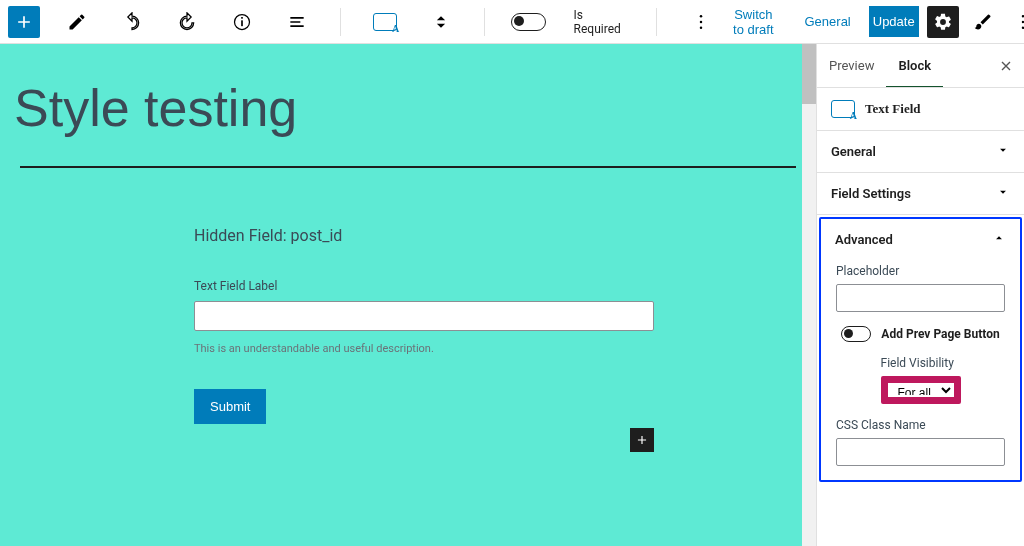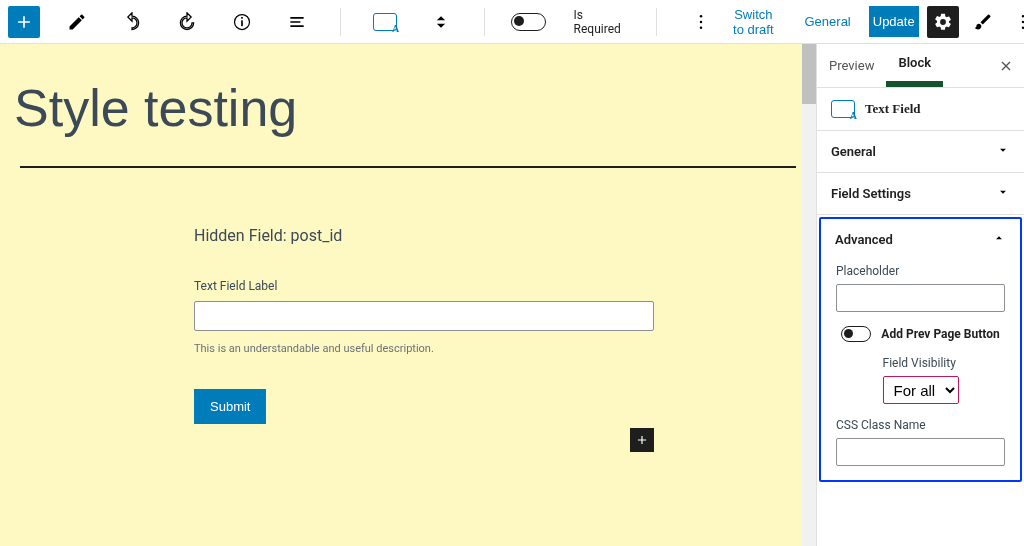--- a/index.html
+++ b/index.html
@@ -49,21 +49,21 @@
     padding: 6px 10px;
   }
   .update-btn {
     background: #007cba; color: #fff; border: none; padding: 8px 4px;
     font-size: 13px; cursor: pointer;
   }
   .workspace {
     display: flex; height: calc(546px - 44px);
   }
   .canvas {
-    flex: 1; background: #fef9c3; position: relative; overflow: auto; padding: 20px;
+    flex: 1; background: #5eead4; position: relative; overflow: auto; padding: 20px;
   }
   .title {
     font-size: 52px; font-weight: 300; color: #3b4a56; margin: 14px 0 28px -6px;
     font-family: "Segoe UI Light", "Segoe UI", sans-serif;
   }
   .hr { border: none; border-top: 2px solid #1e1e1e; margin: 0 0 58px 0; }
   .form {
     width: 460px; margin-left: 174px; position: relative;
     font-size: 13px; color: #3b4a56;
   }
@@ -93,21 +93,21 @@
     display: flex; flex-direction: column; overflow: auto;
   }
   .tabs {
     display: flex; align-items: center; border-bottom: 1px solid #e0e0e0;
     height: 44px;
   }
   .tab {
     padding: 0 12px; height: 100%; display: flex; align-items: center;
     font-size: 13px; color: #555; cursor: pointer;
   }
-  .tab.active { color: #1e1e1e; font-weight: 600; border-bottom: 6px solid #14532d; }
+  .tab.active { color: #1e1e1e; font-weight: 600; border-bottom: 1px solid #14532d; }
   .tab-close {
     margin-left: auto; width: 36px; display: flex; align-items: center; justify-content: center;
     height: 100%; cursor: pointer; color: #555;
   }
   .block-id {
     display: flex; align-items: center; gap: 10px; padding: 12px 14px;
     border-bottom: 1px solid #e0e0e0; font-size: 13px; font-weight: 600; font-family: Liberation Serif, serif;
   }
   .block-id .icon { width: 24px; height: 18px; border: 1.5px solid #007cba; border-radius: 3px; position: relative; }
   .block-id .icon::after {
@@ -124,22 +124,22 @@
   .chev { display: inline-block; }
   .chev svg { width: 14px; height: 14px; }
   .panel.highlight { border: 2px solid #0037ff; border-radius: 2px; margin: 2px 2px 2px 2px; }
   .panel-body { padding: 4px 14px 14px 14px; display: flex; flex-direction: column; gap: 14px; align-items: center; }
   .fld-label { font-size: 12px; color: #3b4a56; margin-bottom: 6px; display: block; }
   .fld-input {
     width: 100%; height: 28px; border: 1px solid #8c8f94; border-radius: 2px;
     padding: 2px 6px; font-size: 12px; background: #fff;
   }
   .fld-select {
-    width: 100%; height: 28px; border: 1px solid #be185d; border-radius: 2px;
-    padding: 2px 6px; font-size: 15px; background: #fff;
+    width: 100%; height: 28px; border: 7px solid #be185d; border-radius: 2px;
+    padding: 2px 6px; font-size: 12px; background: #fff;
   }
   .row-inline { display: flex; align-items: center; gap: 10px; }
   .row-inline .lbl { font-size: 12px; font-weight: bold; }
 </style>
 </head>
 <body>
 
 <div class="topbar">
   <div class="left">
     <button class="icon-btn blue">

